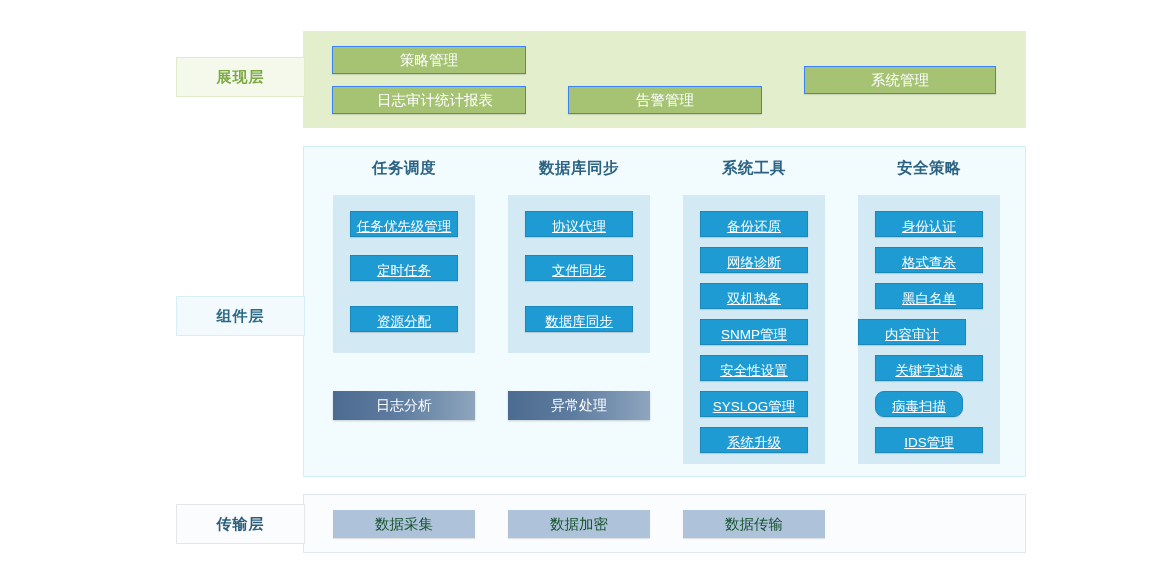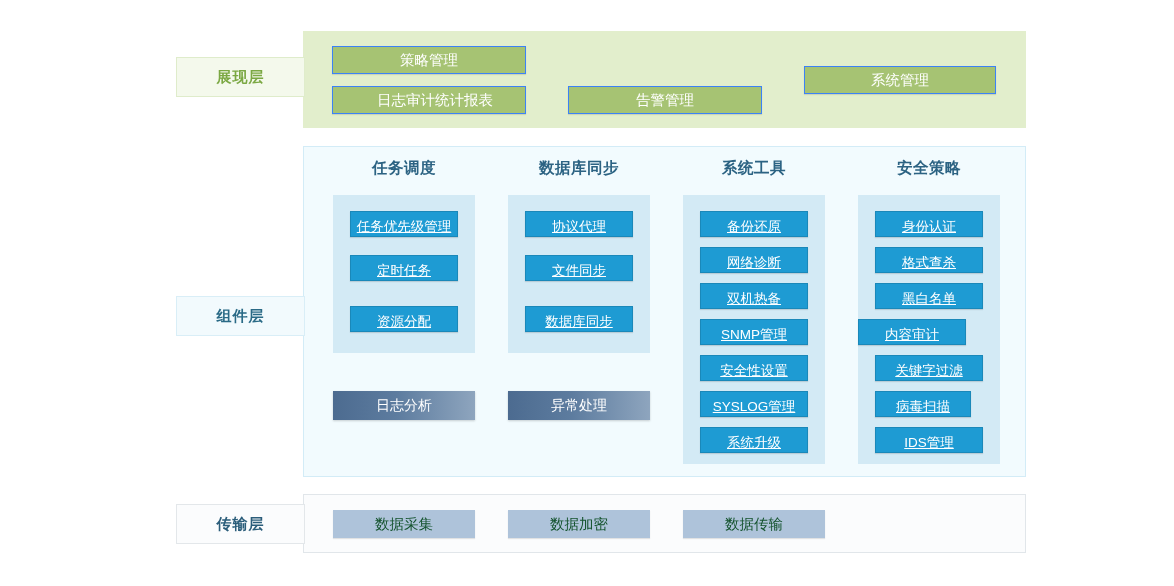--- a/index.html
+++ b/index.html
@@ -224,21 +224,21 @@
   </div>
   <div class="abs comp-box" style="left:875px; top:283px; width:108px; height:26px;">
     <span>黑白名单</span>
   </div>
   <div class="abs comp-box" style="left:835px; top:319px; width:108px; height:26px;margin-left:23px;">
     <span>内容审计</span>
   </div>
   <div class="abs comp-box" style="left:875px; top:355px; width:108px; height:26px;">
     <span>关键字过滤</span>
   </div>
-  <div class="abs comp-box" style="left:875px; top:391px; width:96px; height:26px;">
+  <div class="abs comp-box" style="left:875px; top:391px; width:88px; height:26px;border-radius:9px;">
     <span>病毒扫描</span>
   </div>
   <div class="abs comp-box" style="left:875px; top:427px; width:108px; height:26px;">
     <span>IDS管理</span>
   </div>
 
   <div class="abs" id="transport-panel" style="left:303px; top:494px; width:723px; height:59px;"></div>
 
   <div class="abs layer-label grey" style="left:176px; top:504px; width:129px; height:40px;">
     <span>传输层</span>

